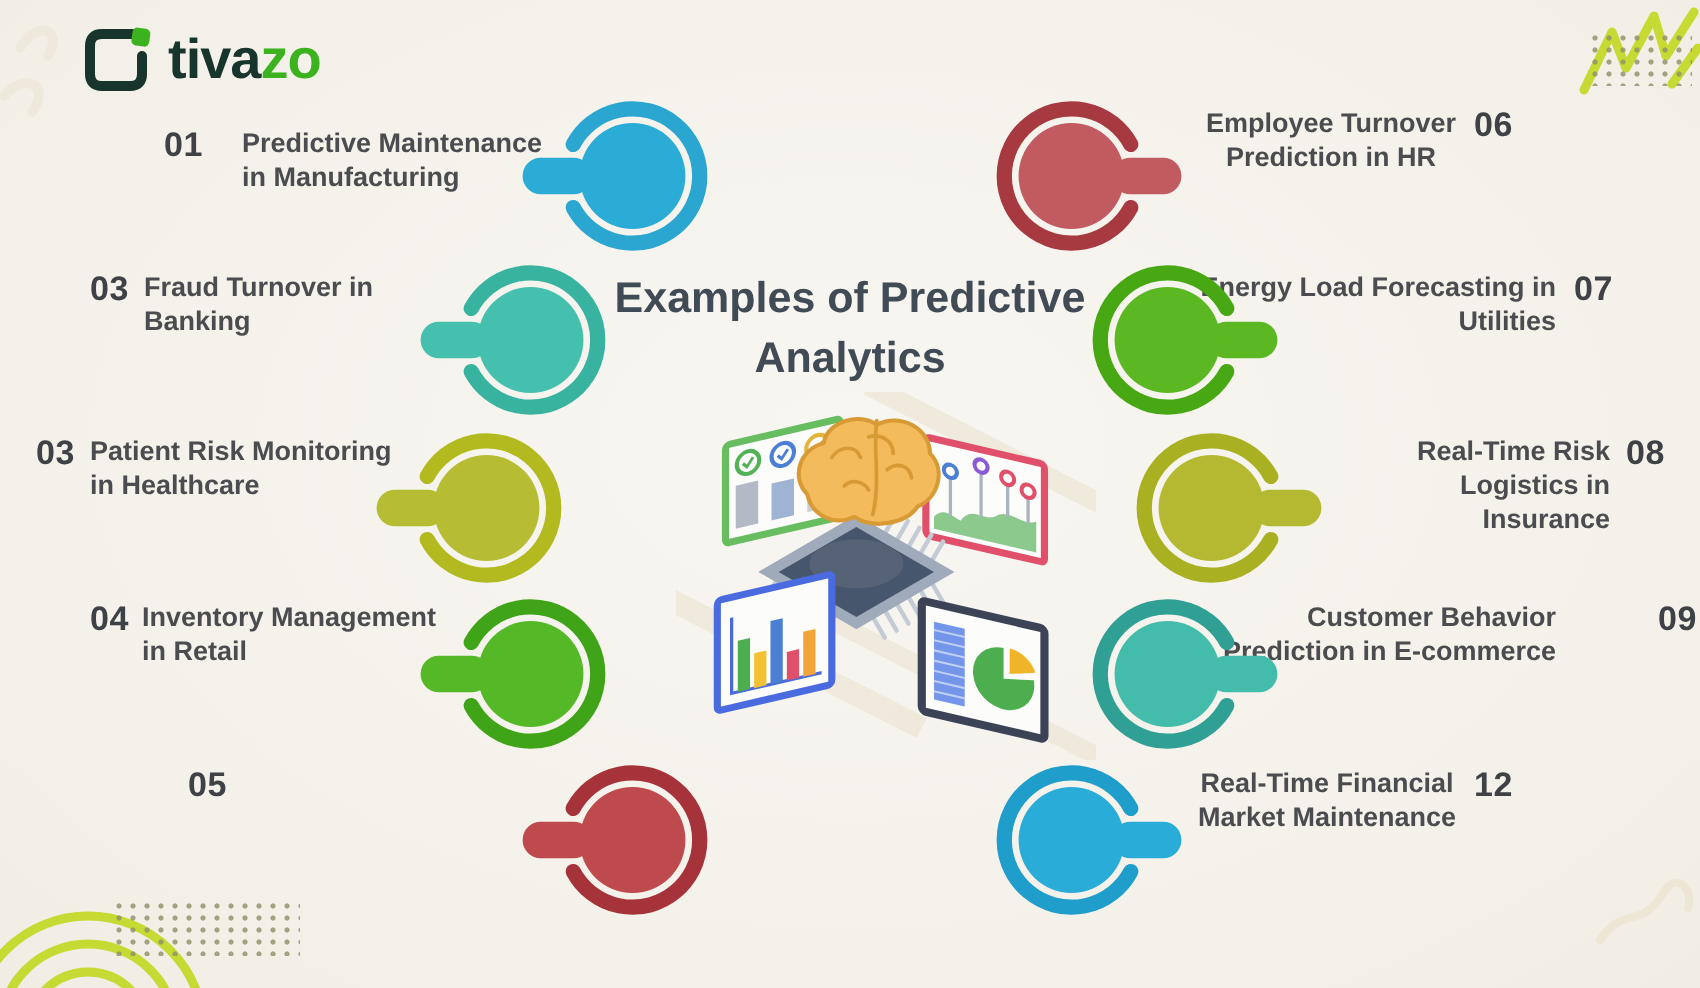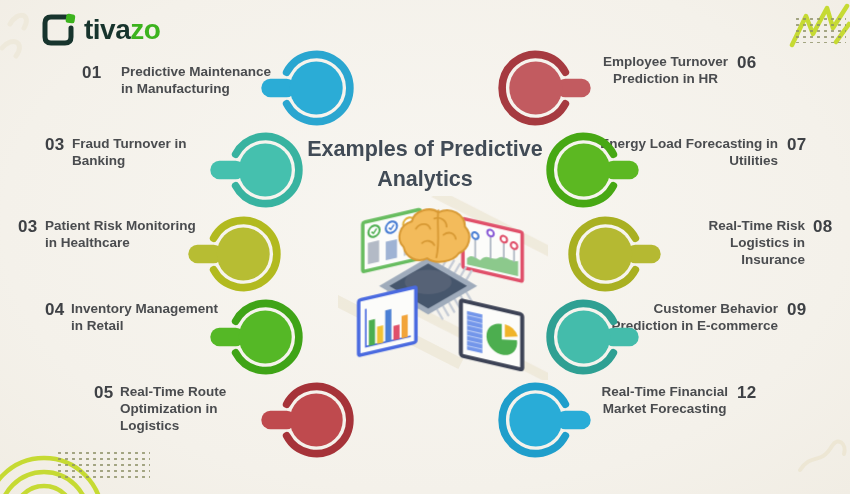--- a/index.html
+++ b/index.html
@@ -22,21 +22,21 @@
   .label{position:absolute;font-size:13.5px;font-weight:700;color:#4a4c4f;line-height:17px;white-space:pre-line;}
   .t-right{text-align:right}.t-center{text-align:center}
   #num1{left:82px;top:63px}   #lbl1{left:121px;top:63px}
   #num2{left:45px;top:135px}  #lbl2{left:72px;top:135px}
   #num3{left:18px;top:217px}  #lbl3{left:45px;top:217px}
   #num4{left:45px;top:300px}  #lbl4{left:71px;top:300px}
   #num5{left:94px;top:383px}  #lbl5{left:120px;top:383px}
   #num6{left:737px;top:53px}  #lbl6{right:122px;top:53px}
   #num7{left:787px;top:135px} #lbl7{right:72px;top:135px}
   #num8{left:813px;top:217px} #lbl8{right:45px;top:217px}
-  #num9{left:787px;top:300px} #lbl9{right:72px;top:300px}
+  #num9{left:829px;top:300px} #lbl9{right:72px;top:300px}
   #num10{left:737px;top:383px}#lbl10{right:122px;top:383px}
   .bubble{position:absolute;width:114px;height:84px;}
   #ic1{left:245px;top:46px}  #ic2{left:194px;top:128px} #ic3{left:172px;top:212px}
   #ic4{left:194px;top:295px} #ic5{left:245px;top:378px}
   #ic6{left:493px;top:46px}  #ic7{left:541px;top:128px} #ic8{left:563px;top:212px}
   #ic9{left:541px;top:295px} #ic10{left:493px;top:378px}
   #illu{left:338px;top:196px;width:210px;height:184px;}
 </style>
 </head>
 <body>
@@ -82,38 +82,35 @@
   <div class="num" id="num2">03</div>
   <div class="label" id="lbl2">Fraud Turnover in
 Banking</div>
   <div class="num" id="num3">03</div>
   <div class="label" id="lbl3">Patient Risk Monitoring
 in Healthcare</div>
   <div class="num" id="num4">04</div>
   <div class="label" id="lbl4">Inventory Management
 in Retail</div>
   <div class="num" id="num5">05</div>
-  <div class="label" id="lbl5">Real-Time Route
-Optimization in
-Logistics</div>
   <div class="label t-center" id="lbl6">Employee Turnover
 Prediction in HR</div>
   <div class="num" id="num6">06</div>
   <div class="label t-right" id="lbl7">Energy Load Forecasting in
 Utilities</div>
   <div class="num" id="num7">07</div>
   <div class="label t-right" id="lbl8">Real-Time Risk
 Logistics in
 Insurance</div>
   <div class="num" id="num8">08</div>
   <div class="label t-right" id="lbl9">Customer Behavior
 Prediction in E-commerce</div>
   <div class="num" id="num9">09</div>
   <div class="label t-center" id="lbl10">Real-Time Financial
-Market Forecasting</div>
+Market Maintenance</div>
   <div class="num" id="num10">12</div>
 
   <svg class="bubble" id="ic1" viewBox="0 0 112 82">
     <path d="M40.9 25.5 A33 33 0 1 1 40.9 56.5" fill="none" stroke-width="7.5" stroke-linecap="round" stroke="#2aa6d0"></path>
     <rect x="16" y="32" width="34" height="18" rx="9" fill="#2bacd6"></rect>
     <circle cx="70" cy="41" r="26" fill="#2bacd6"></circle>
   </svg>
   <svg class="bubble" id="ic2" viewBox="0 0 112 82">
     <path d="M40.9 25.5 A33 33 0 1 1 40.9 56.5" fill="none" stroke-width="7.5" stroke-linecap="round" stroke="#38b3a0"></path>
     <rect x="16" y="32" width="34" height="18" rx="9" fill="#45c0ae"></rect>

